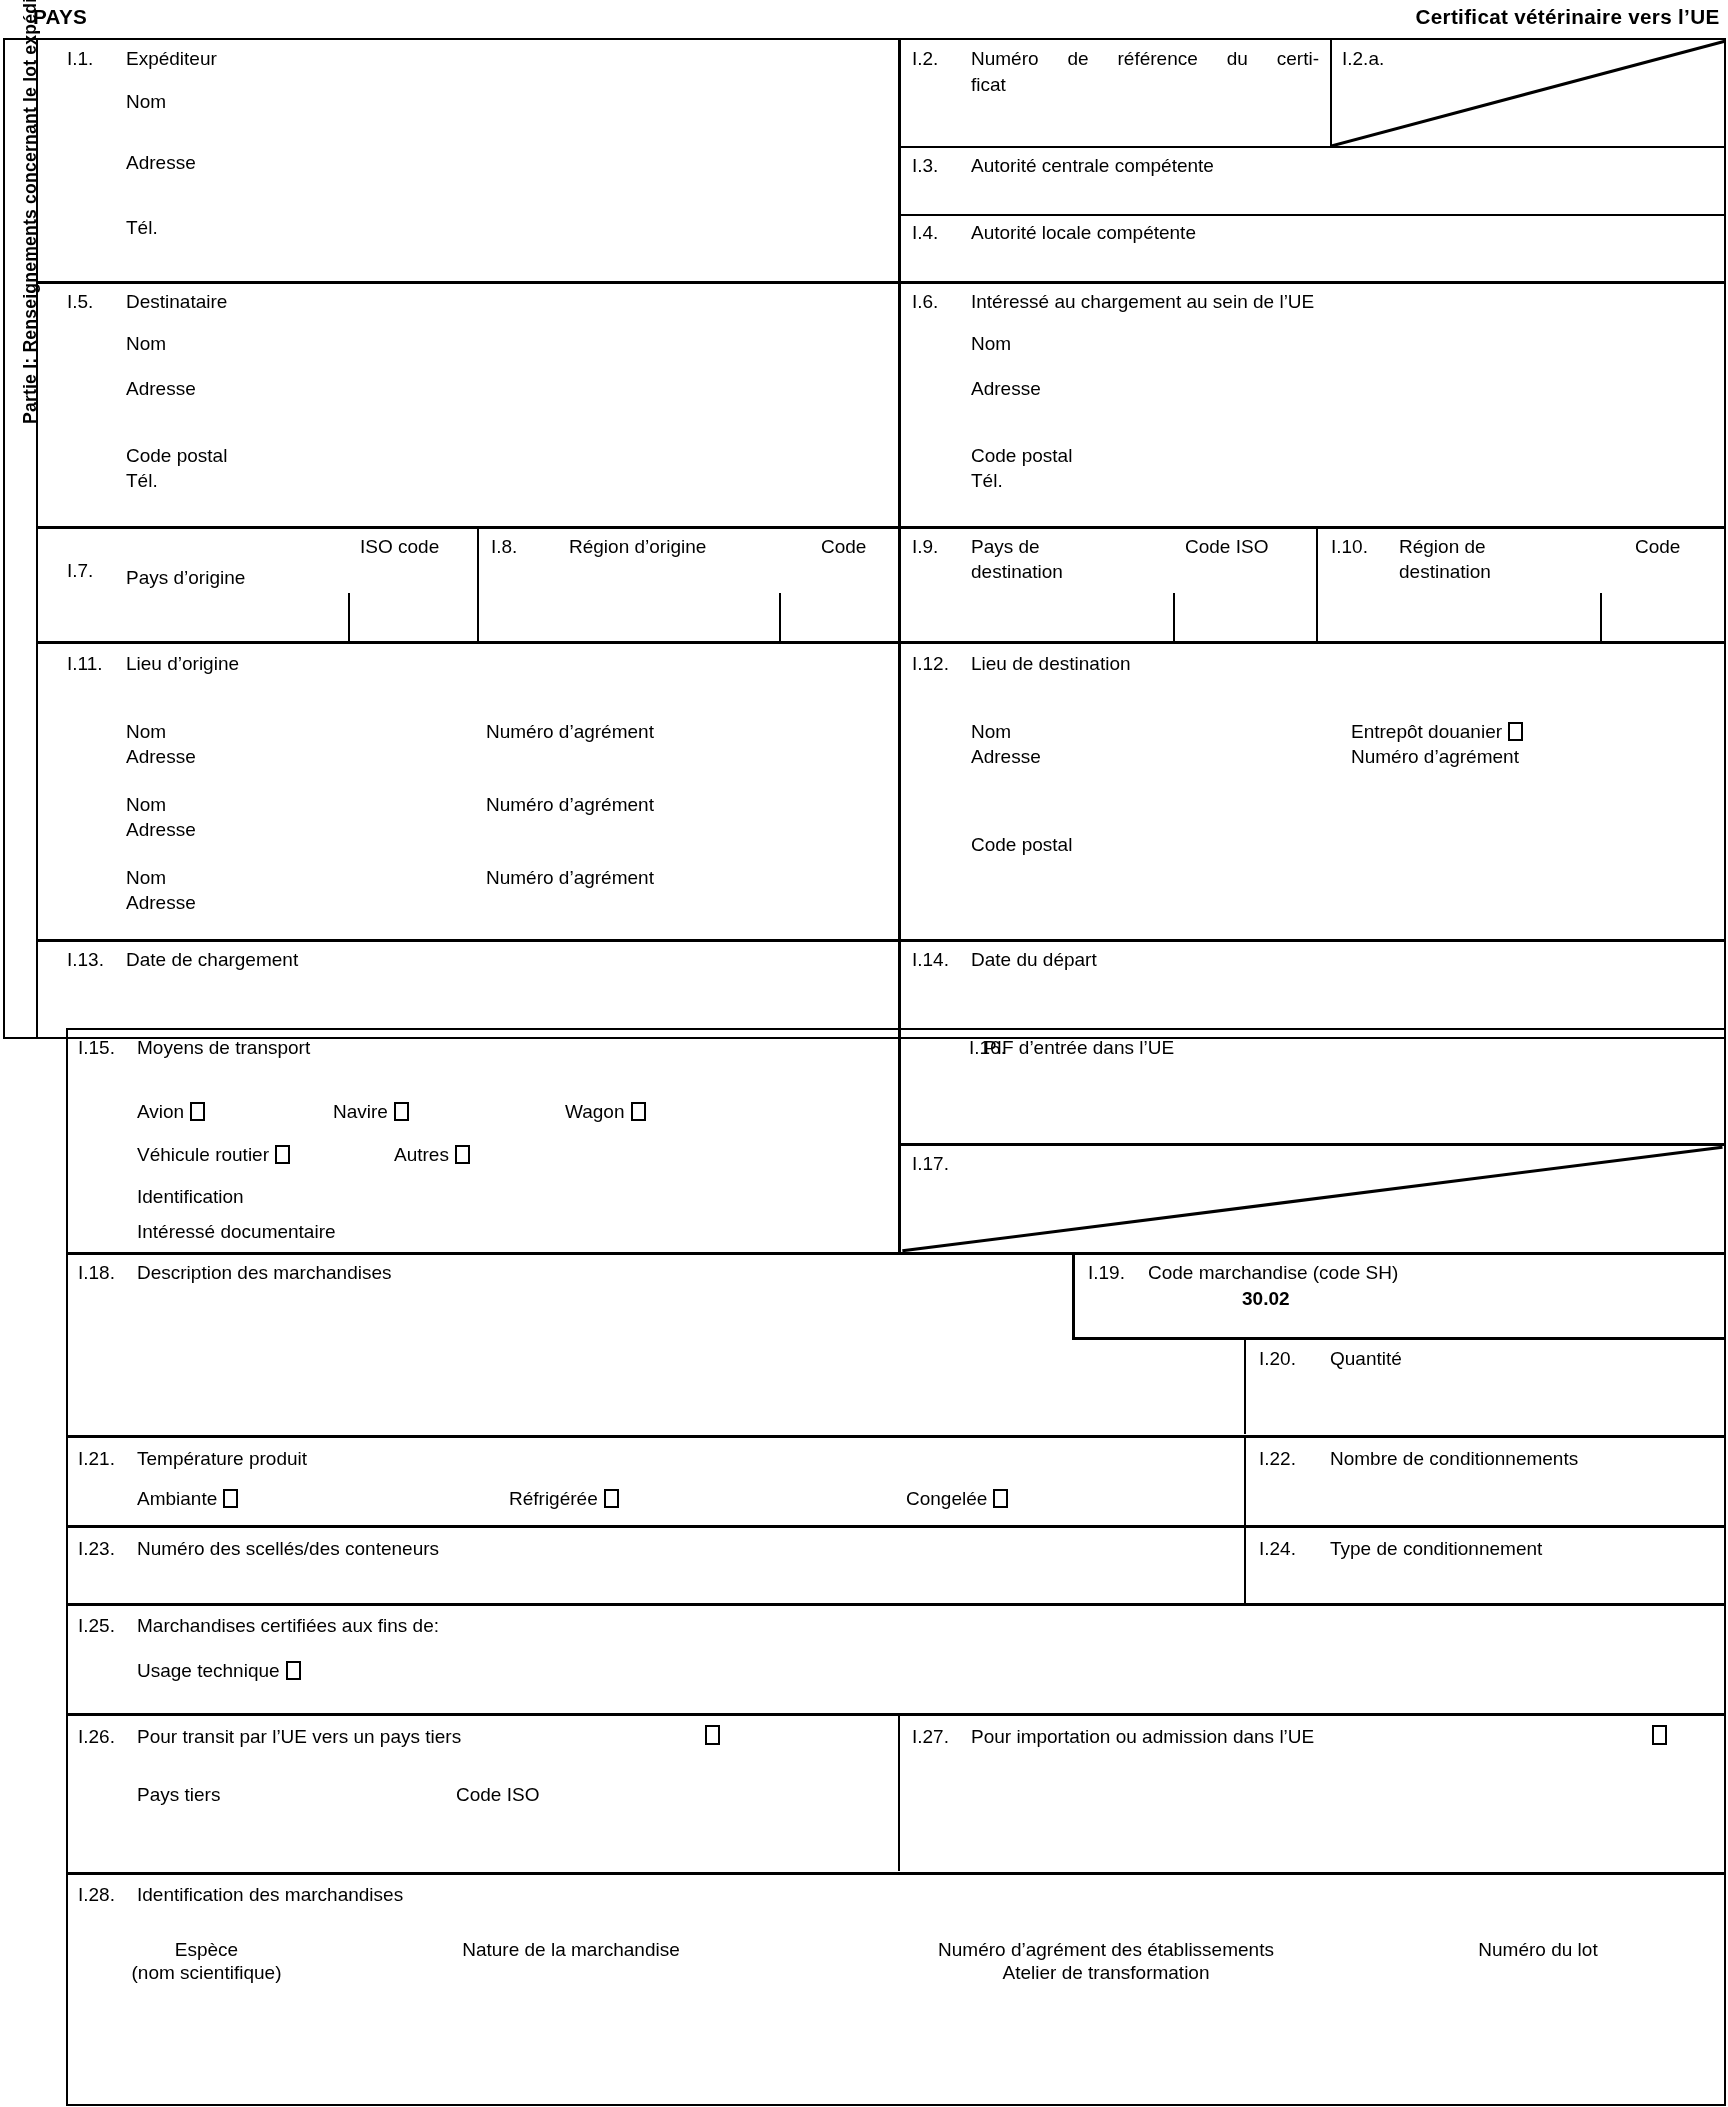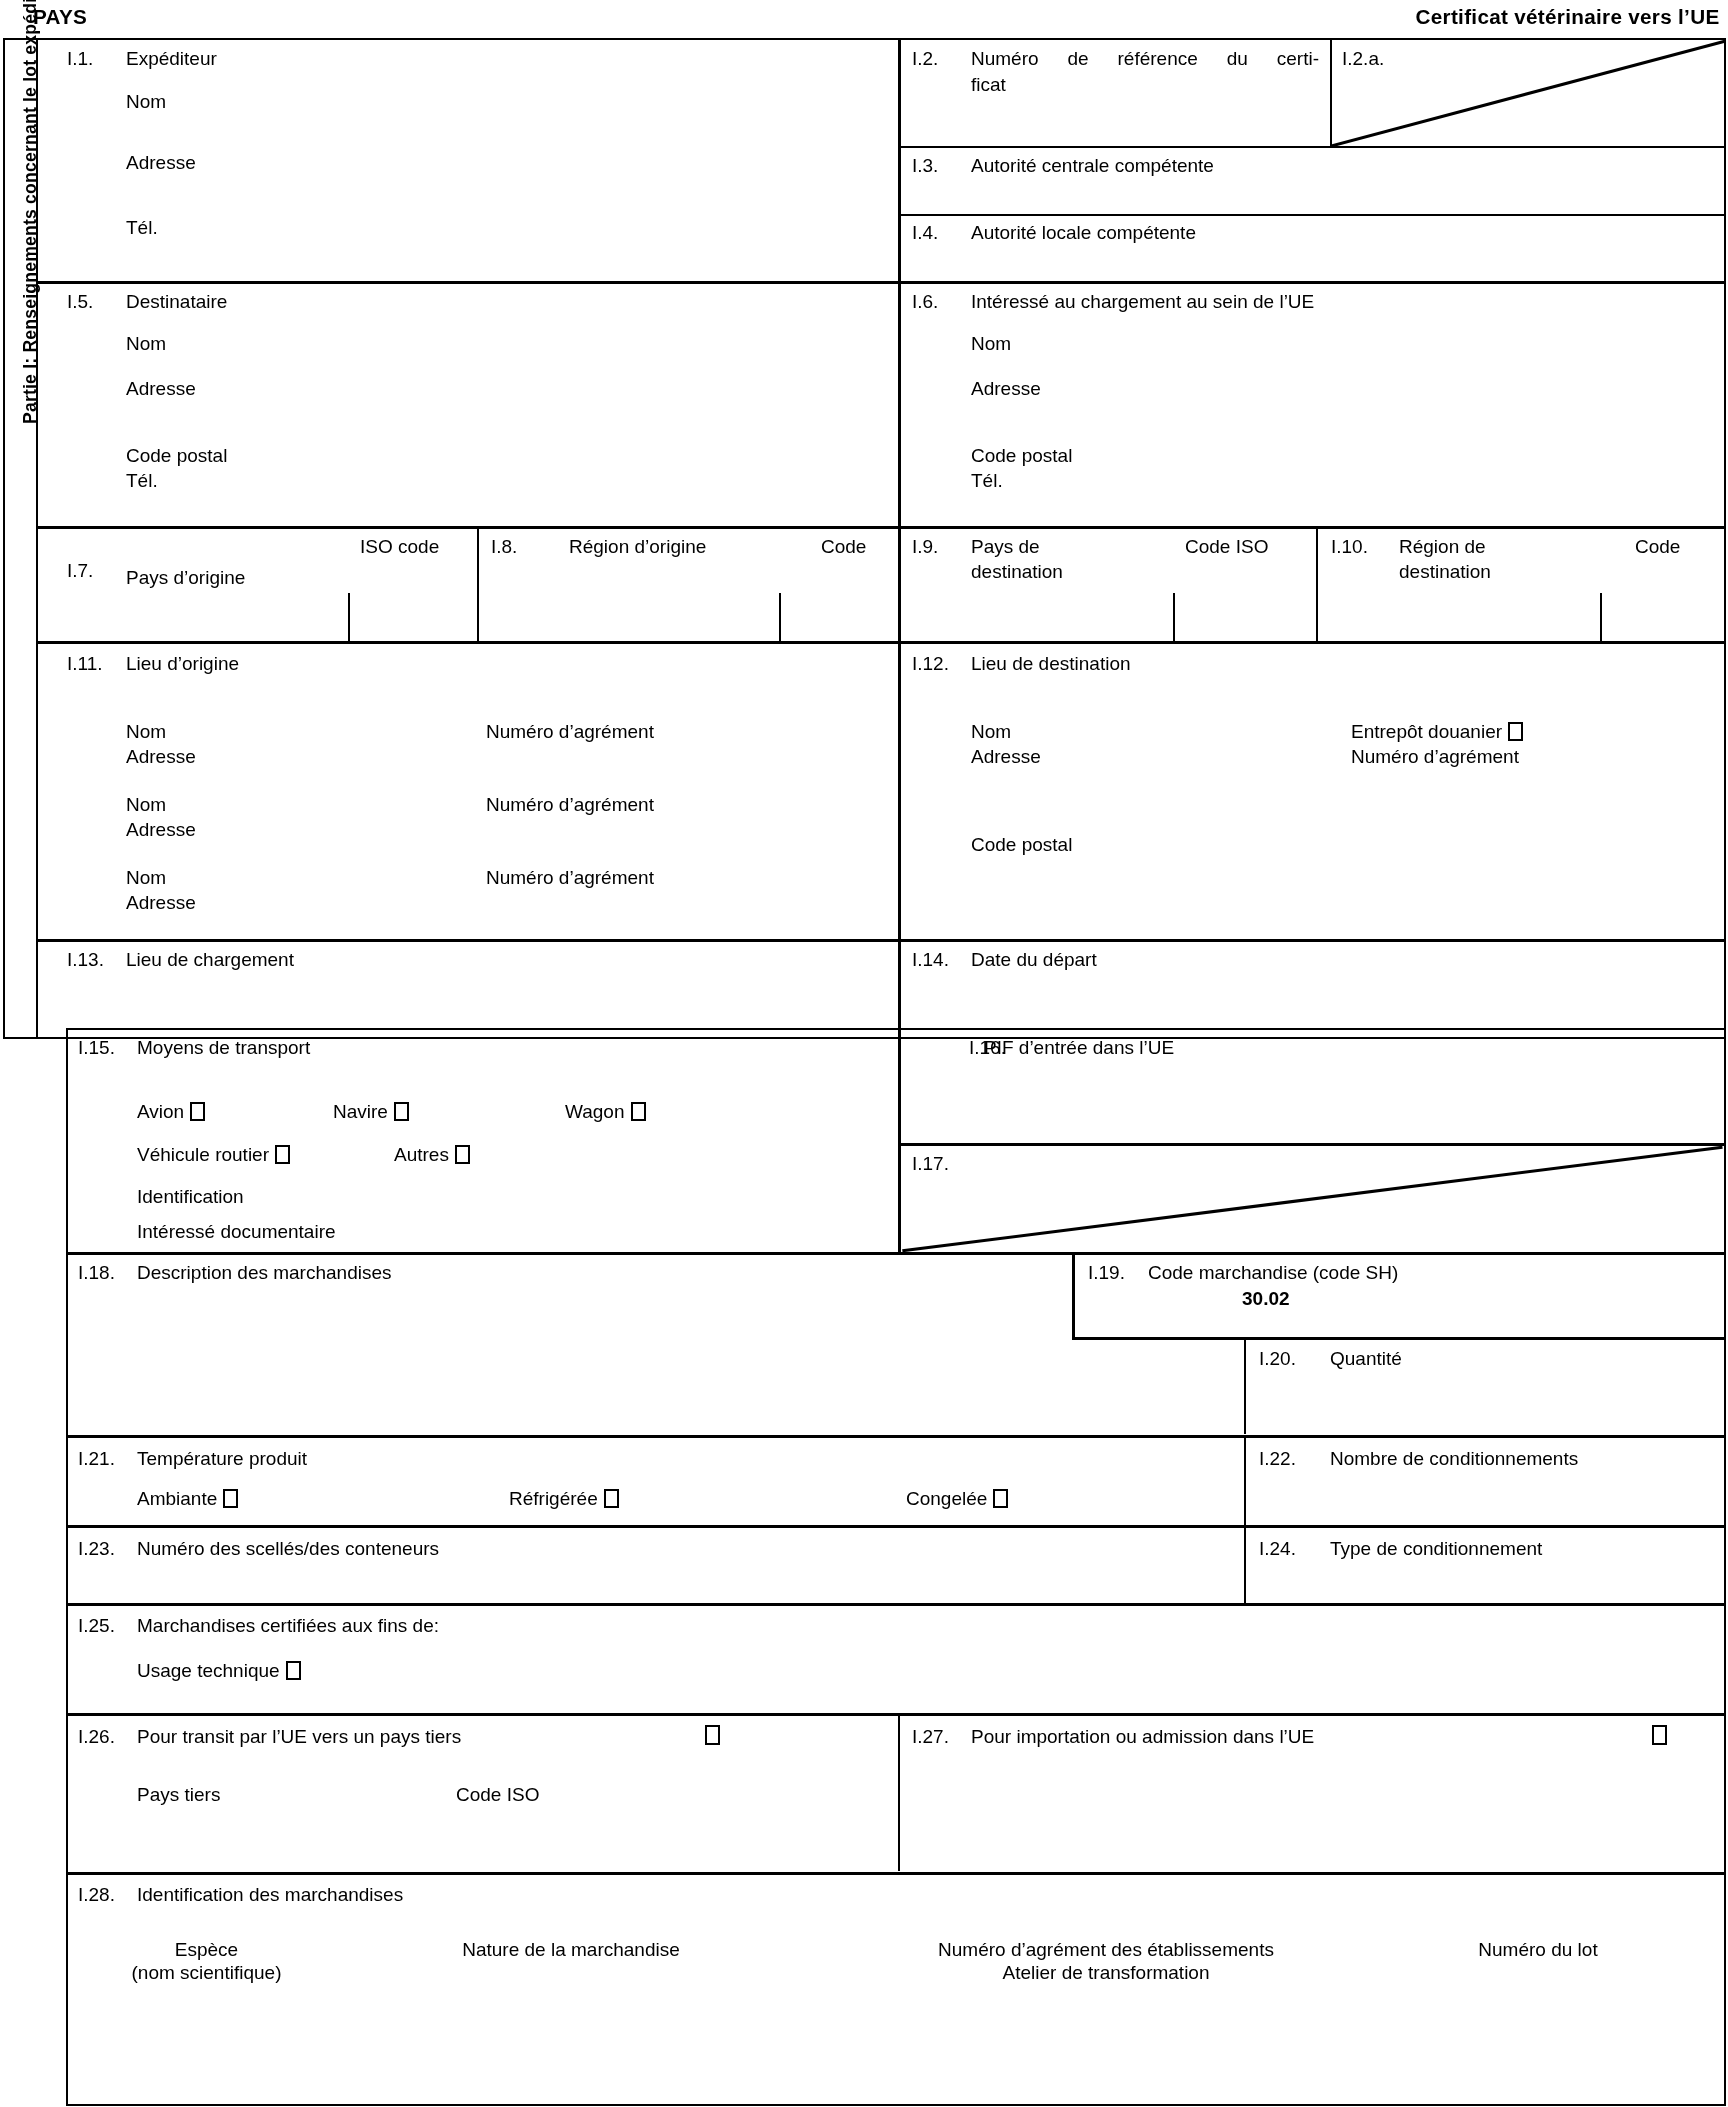--- a/index.html
+++ b/index.html
@@ -136,21 +136,21 @@
 <div class="abs lbl" style="left:971px;top:652px;">Lieu de destination</div>
 <div class="abs lbl" style="left:971px;top:720px;">Nom</div>
 <div class="abs lbl" style="left:971px;top:745px;">Adresse</div>
 <div class="abs lbl" style="left:971px;top:833px;">Code postal</div>
 <div class="abs" style="left:1351px;top:720px;">
   <span class="lbl">Entrepôt douanier</span><span class="cbx"></span>
 </div>
 <div class="abs lbl" style="left:1351px;top:745px;">Numéro d’agrément</div>
 
 <div class="abs lbl" style="left:67px;top:948px;">I.13.</div>
-<div class="abs lbl" style="left:126px;top:948px;">Lieu de chargement</div>
+<div class="abs lbl" style="left:126px;top:948px;">Date de chargement</div>
 <div class="abs lbl" style="left:912px;top:948px;">I.14.</div>
 <div class="abs lbl" style="left:971px;top:948px;">Date du départ</div>
 
 <div class="abs frame" style="left:66px;top:1028px;width:1660px;height:1078px;"></div>
 
 <div class="abs hline" style="left:66px;top:1252px;width:1660px;height:3px;"></div>
 <div class="abs hline" style="left:66px;top:1435px;width:1660px;height:3px;"></div>
 <div class="abs hline" style="left:66px;top:1525px;width:1660px;height:3px;"></div>
 <div class="abs hline" style="left:66px;top:1603px;width:1660px;height:3px;"></div>
 <div class="abs hline" style="left:66px;top:1713px;width:1660px;height:3px;"></div>

